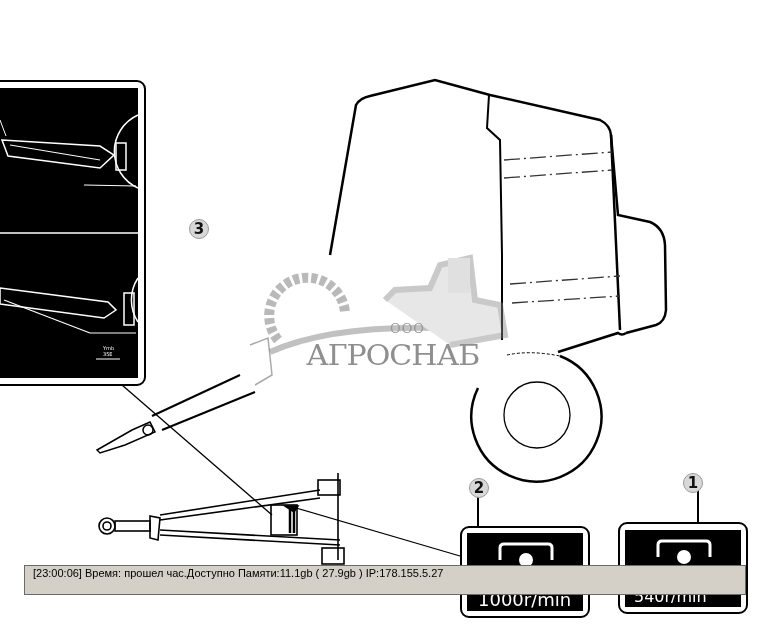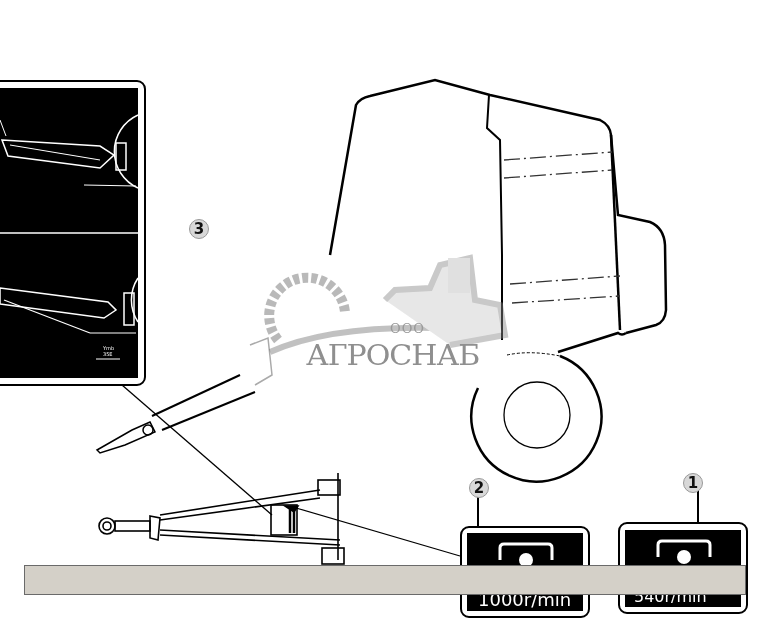--- a/index.html
+++ b/index.html
@@ -131,13 +131,14 @@
     </div>
   <div class="callout" style="left:683px;top:473px;">
       <span>1</span>
     </div>
 
   <div class="watermark-ooo">ООО</div>
   <div class="watermark-name">АГРОСНАБ</div>
 </div>
 
 <div class="statusbar">
+  <div class="line">[23:00:06]  Время: прошел час.Доступно Памяти:11.1gb  ( 27.9gb ) IP:178.155.5.27</div>
 </div>
 
 </body></html>

